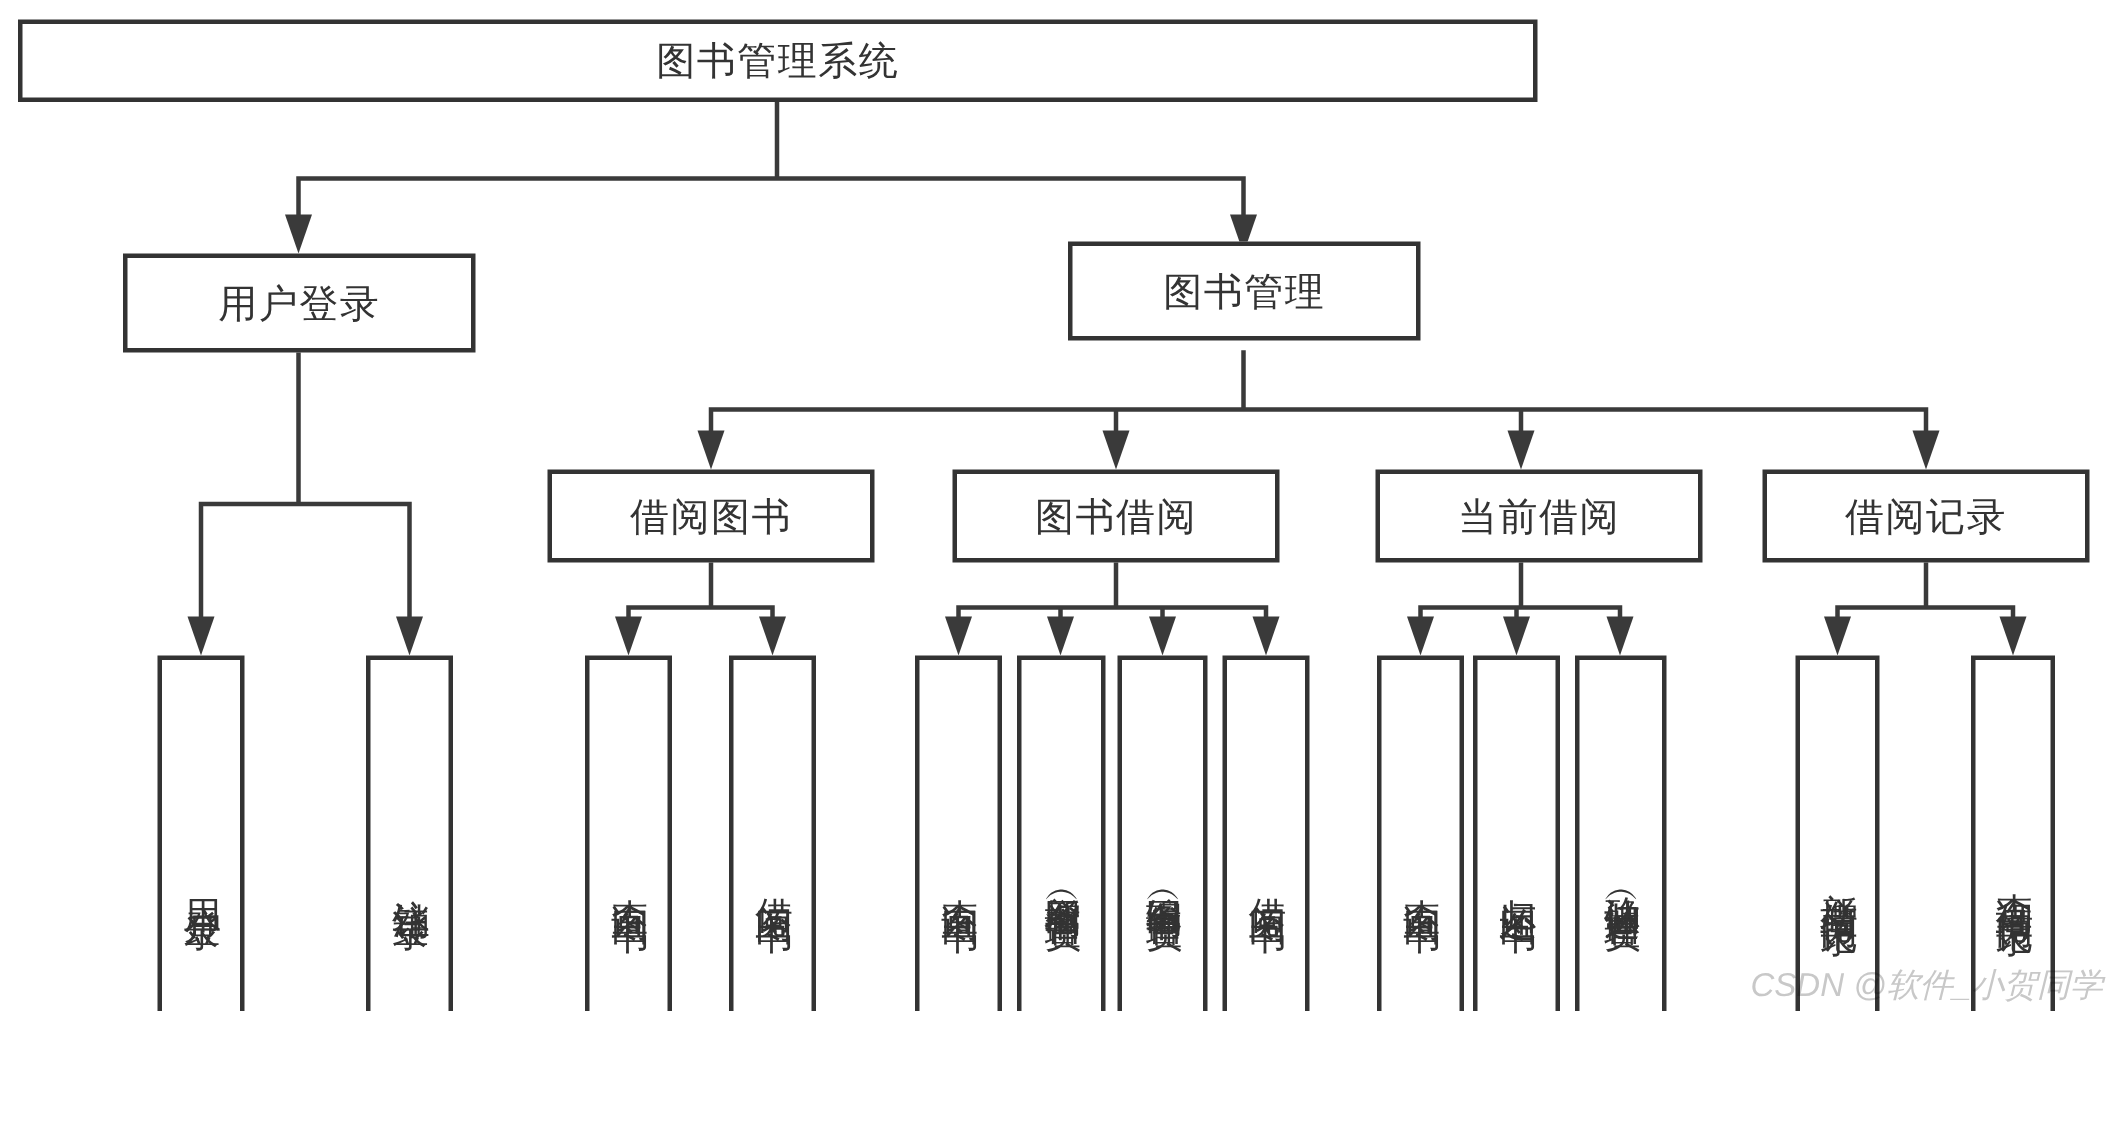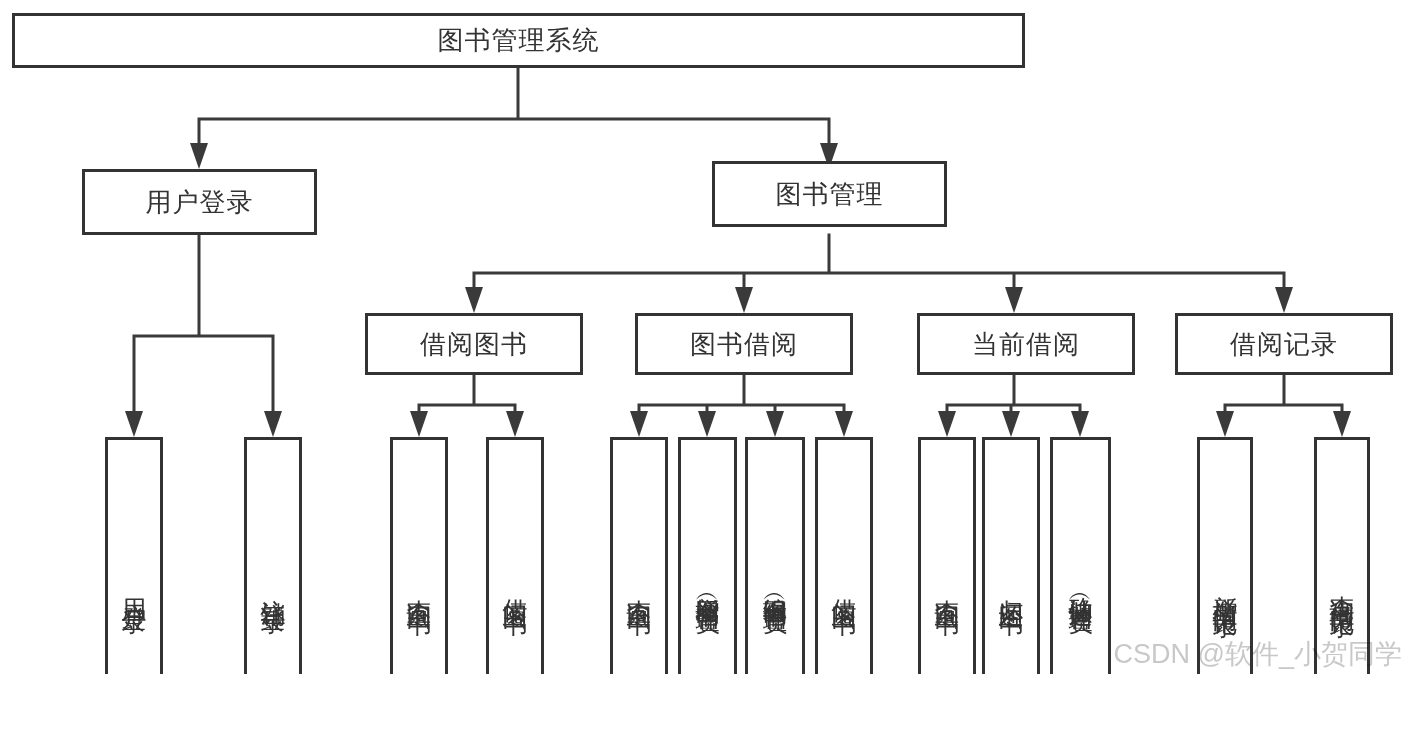--- a/index.html
+++ b/index.html
@@ -33,25 +33,26 @@
     font-size: 25px;
     letter-spacing: 4px;
     line-height: 1;
     white-space: nowrap;
   }
   .leaf.dense .vlabel { letter-spacing: 2px; font-size: 24px; }
   .watermark {
     position: absolute;
     right: 3px;
     bottom: 2px;
-    font-size: 27px;
+    font-size: 22px;
     color: #c8c8c8;
     mix-blend-mode: multiply;
     z-index: 5;
     white-space: nowrap;
+    font-style: italic;
   }
 </style>
 </head>
 <body>
 
 <div id="canvas">
 
   <svg id="wires" width="1405" height="747" viewBox="0 0 1405 747">
     <g stroke="#3a3a3a" stroke-width="3" fill="none" stroke-linecap="square">
 

